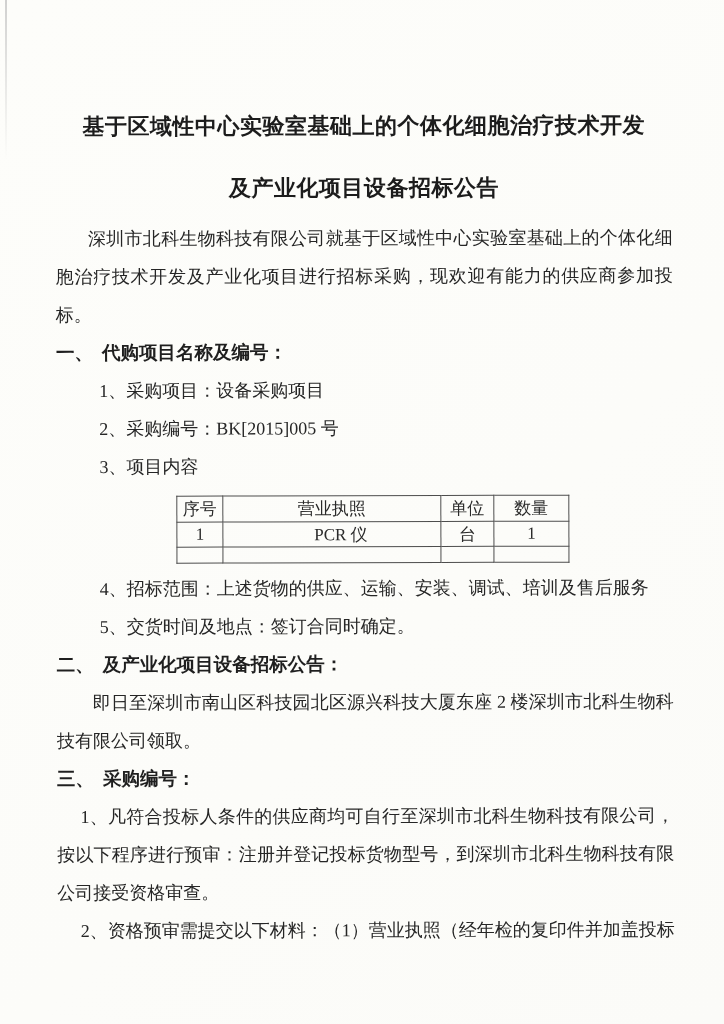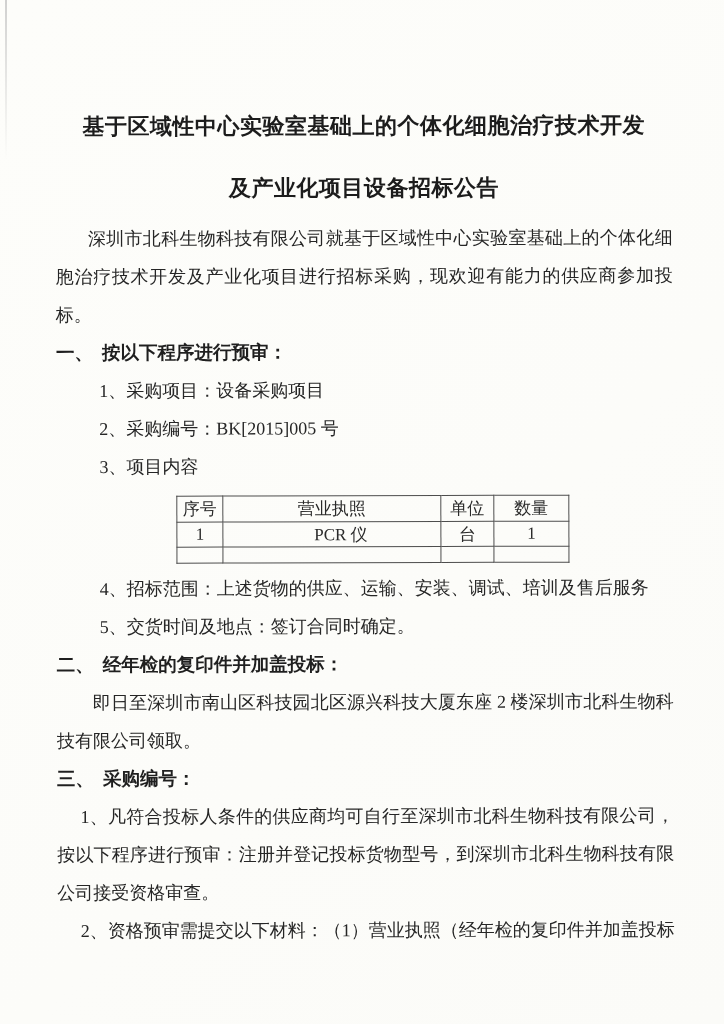--- a/index.html
+++ b/index.html
@@ -98,21 +98,21 @@
   <div class="content">
 
     <h1 class="doc-title">
       <span class="title-line">基于区域性中心实验室基础上的个体化细胞治疗技术开发</span>
       <span class="title-line">及产业化项目设备招标公告</span>
     </h1>
 
     <p class="para intro">深圳市北科生物科技有限公司就基于区域性中心实验室基础上的个体化细胞治疗技术开发及产业化项目进行招标采购，现欢迎有能力的供应商参加投标。</p>
 
     <div class="sec-heading">
-      <span class="sec-num">一、</span><span class="sec-title">按以下程序进行预审：</span>
+      <span class="sec-num">一、</span><span class="sec-title">代购项目名称及编号：</span>
     </div>
 
     <p class="item">1、采购项目：设备采购项目</p>
     <p class="item">2、采购编号：BK[2015]005 号</p>
     <p class="item">3、项目内容</p>
 
     <table class="equip">
       <colgroup>
         <col class="c-seq">
           <col class="c-name">
@@ -138,21 +138,21 @@
         <td></td>
         <td></td>
       </tr>
     </tbody>
       </table>
 
     <p class="item">4、招标范围：上述货物的供应、运输、安装、调试、培训及售后服务</p>
     <p class="item">5、交货时间及地点：签订合同时确定。</p>
 
     <div class="sec-heading">
-      <span class="sec-num">二、</span><span class="sec-title">经年检的复印件并加盖投标：</span>
+      <span class="sec-num">二、</span><span class="sec-title">及产业化项目设备招标公告：</span>
     </div>
 
     <p class="para sec3-par" style="text-indent:2em;">即日至深圳市南山区科技园北区源兴科技大厦东座 2 楼深圳市北科生物科技有限公司领取。</p>
 
     <div class="sec-heading">
       <span class="sec-num">三、</span><span class="sec-title">采购编号：</span>
     </div>
 
     <p class="para sec3-par">1、凡符合投标人条件的供应商均可自行至深圳市北科生物科技有限公司，按以下程序进行预审：注册并登记投标货物型号，到深圳市北科生物科技有限公司接受资格审查。</p>
     <p class="para sec3-par nowrap">2、资格预审需提交以下材料：（1）营业执照（经年检的复印件并加盖投标</p>

